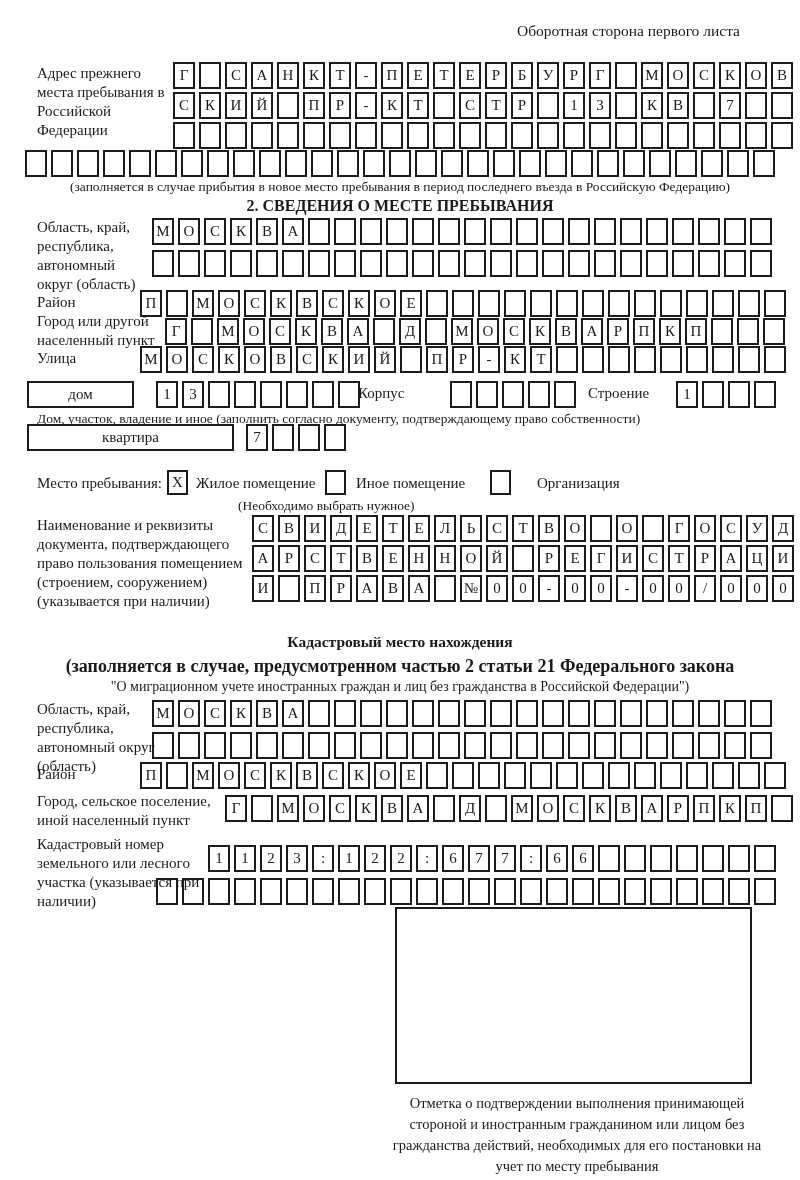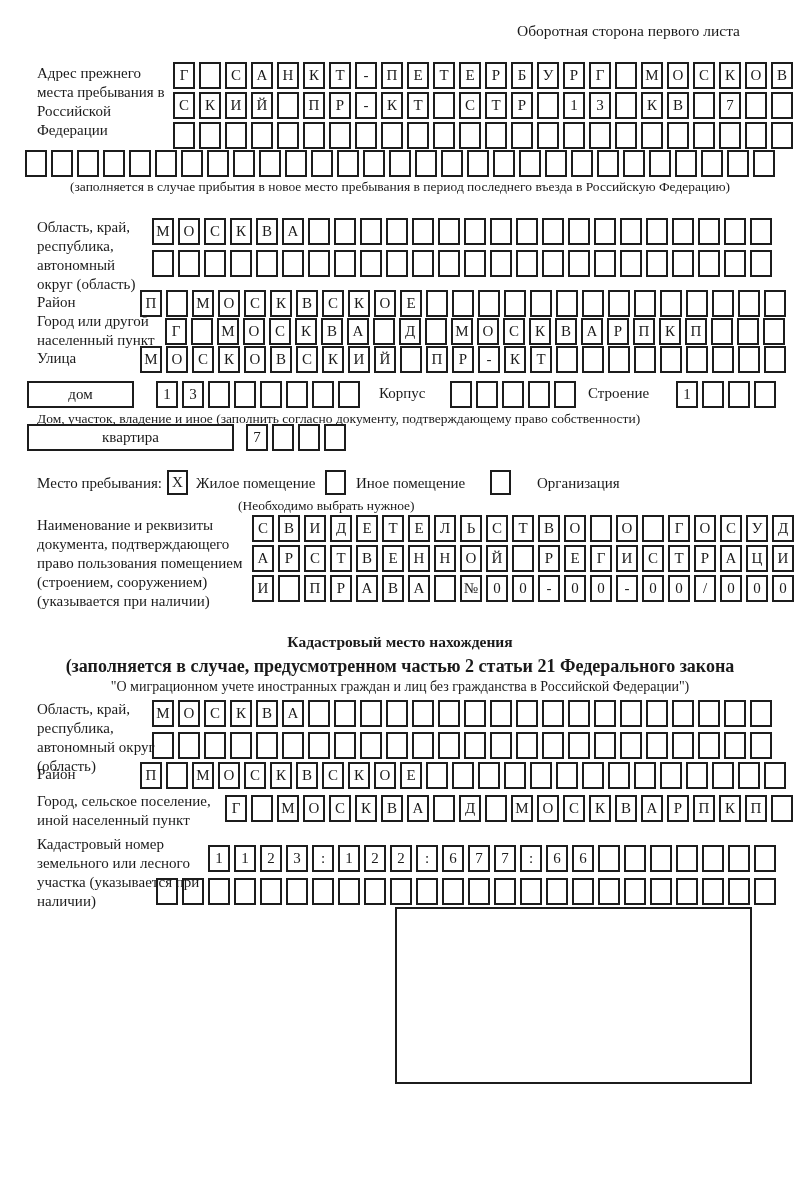--- a/index.html
+++ b/index.html
@@ -132,20 +132,21 @@
       <span class="cell"></span>
       <span class="cell"></span>
       <span class="cell"></span>
       <span class="cell"></span>
       <span class="cell"></span>
       <span class="cell"></span>
       <span class="cell"></span>
     </div>
   <div class="note center" style="top:178px;">(заполняется в случае прибытия в новое место пребывания в период последнего въезда в Российскую Федерацию)</div>
 
+  <div class="heading" style="top:197px;">2. СВЕДЕНИЯ О МЕСТЕ ПРЕБЫВАНИЯ</div>
 
   <div class="lbl" style="left:37px;top:218px;width:112px;">Область, край, республика, автономный округ (область)</div>
   <div class="cellrow" style="left:152px;top:218px;">
       <span class="cell">М</span>
       <span class="cell">О</span>
       <span class="cell">С</span>
       <span class="cell">К</span>
       <span class="cell">В</span>
       <span class="cell">А</span>
       <span class="cell"></span>
@@ -284,21 +285,21 @@
   <div class="cellrow" style="left:156px;top:381px;">
       <span class="cell">1</span>
       <span class="cell">3</span>
       <span class="cell"></span>
       <span class="cell"></span>
       <span class="cell"></span>
       <span class="cell"></span>
       <span class="cell"></span>
       <span class="cell"></span>
     </div>
-  <div class="lbl" style="left:379px;top:384px;">Корпус</div>
+  <div class="lbl" style="left:358px;top:384px;">Корпус</div>
   <div class="cellrow" style="left:450px;top:381px;">
       <span class="cell"></span>
       <span class="cell"></span>
       <span class="cell"></span>
       <span class="cell"></span>
       <span class="cell"></span>
     </div>
   <div class="lbl" style="left:588px;top:384px;">Строение</div>
   <div class="cellrow" style="left:676px;top:381px;">
       <span class="cell">1</span>
@@ -555,14 +556,15 @@
       <span class="cell"></span>
       <span class="cell"></span>
       <span class="cell"></span>
       <span class="cell"></span>
       <span class="cell"></span>
       <span class="cell"></span>
       <span class="cell"></span>
     </div>
 
   <div class="bigbox" style="left:395px;top:907px;width:357px;height:177px;"></div>
+  <div class="caption" style="left:383px;top:1093px;width:388px;">Отметка о подтверждении выполнения принимающей стороной и иностранным гражданином или лицом без гражданства действий, необходимых для его постановки на учет по месту пребывания</div>
 
 </div>
 
 </body></html>

